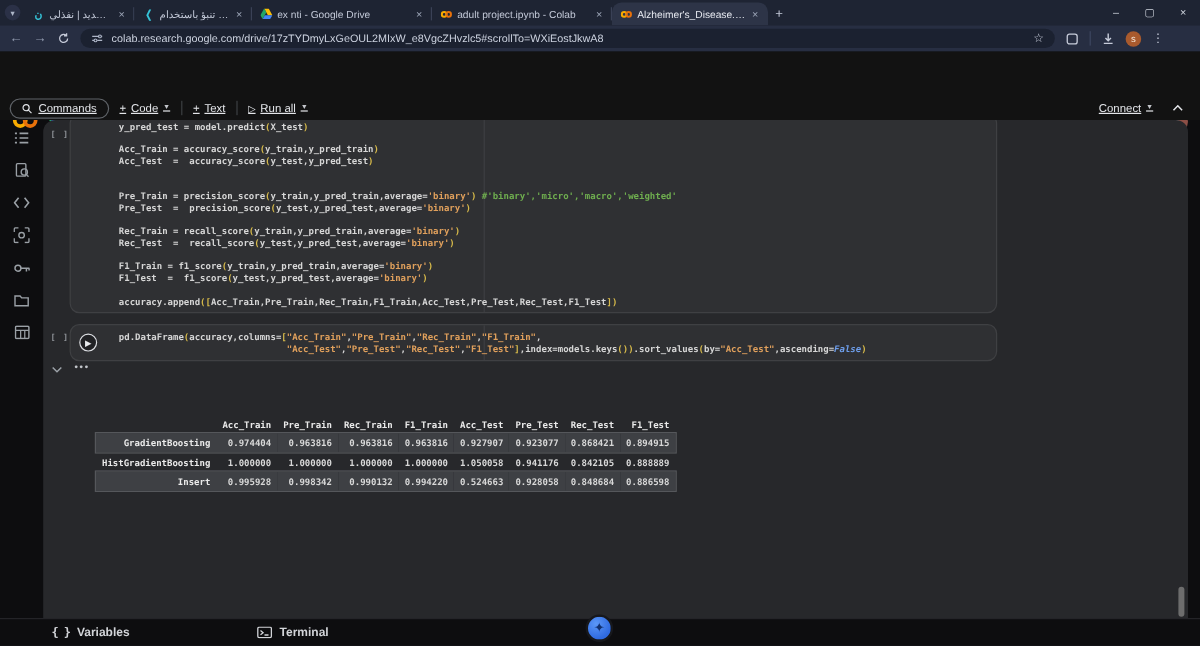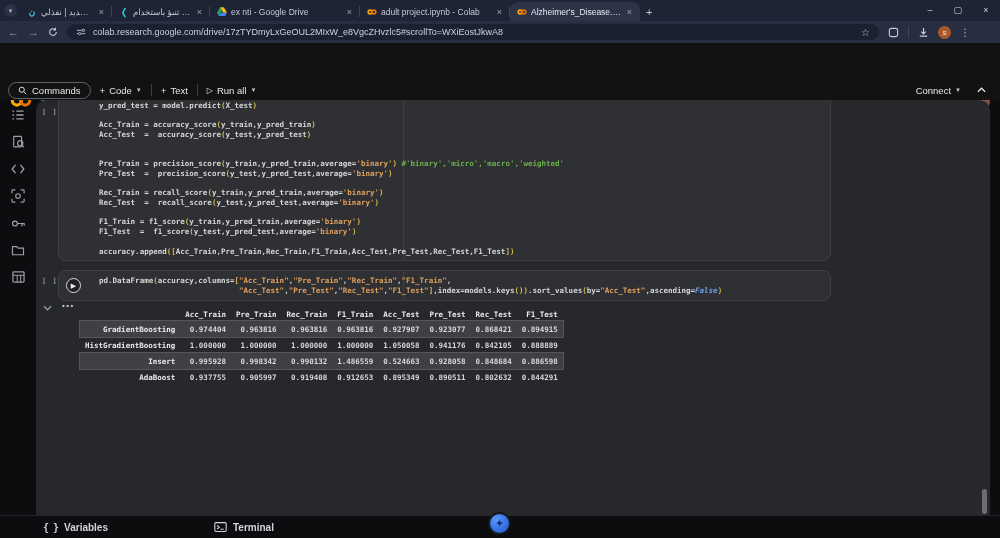--- a/index.html
+++ b/index.html
@@ -38,21 +38,21 @@
   .title-row { position:absolute; left:40px; top:48px; display:flex; align-items:center; gap:6px; }
   .nb-title { color:#e8eaed; font-size:11.5px; }
   .hic { color:#c3c6cb; font-size:10px; }
   .menubar { position:absolute; left:38px; top:65px; display:flex; gap:13px; }
   .menubar span { color:#e4e6ea; font-size:10.5px; }
   .hdr-right { position:absolute; right:10px; top:50px; display:flex; align-items:center; gap:14px; }
   .share-btn { height:17px; background:#2f6de0; border-radius:9px; color:#fff; font-size:9.5px; display:flex; align-items:center; gap:5px; padding:0 9px; }
   .avatar-md { width:17px; height:17px; border-radius:50%; background:#8c4f46; color:#f2e4e1; font-size:9.5px; display:flex; align-items:center; justify-content:center; }
 
   
-  .toolbar { position:absolute; left:0; top:80px; right:0; height:20px; background:#121212; display:flex; align-items:center; padding:0 14px 0 8px; gap:9px; color:#e4e6ea; font-size:9.5px; }
+  .toolbar { position:absolute; left:0; top:80px; right:0; height:20px; background:#121212; display:flex; align-items:center; padding:0 14px 0 8px; gap:9px; color:#e4e6ea; font-size:9.5px;text-decoration:underline; }
   .cmd-pill { display:flex; align-items:center; gap:5px; border:1px solid #5f6368; border-radius:10px; padding:2px 9px; }
   .tb-btn { display:flex; align-items:center; gap:4px; }
   .tb-caret { font-size:6px; color:#c3c6cb; }
   .tb-div { width:1px; height:12px; background:#3c4043; }
   .tb-right { margin-left:auto; display:flex; align-items:center; gap:16px; }
 
   
   .sidebar { position:absolute; left:0; top:100px; width:36px; bottom:23px; display:flex; flex-direction:column; align-items:center; padding-top:7px; }
   .side-ic { height:16px; margin-bottom:11px; color:#9aa0a6; display:flex; align-items:center; justify-content:center; font-size:11px; }
 
@@ -62,21 +62,21 @@
   .cell { position:absolute; left:22px; width:773px; background:#2f3033; border:1px solid #3f4043; border-radius:8px; overflow:hidden; }
   .ruler { position:absolute; top:0; bottom:0; left:344px; width:1px; background:#3e3f42; }
   .code { position:relative; margin:0; padding:5px 8px 5px 40px; font:bold 7.5px/9.7px "DejaVu Sans Mono",monospace; color:#d6d6d6; white-space:pre; }
   .str { color:#e0a05c;margin-top:44px; } .com { color:#6fae4f; } .kw { color:#6e9eeb;font-style:italic; } .brk { color:#d7ba4a; }
   .runbtn { position:absolute; left:7px; top:7px; width:15px; height:15px; border-radius:50%; border:1px solid #dadce0; display:flex; align-items:center; justify-content:center; color:#e8eaed; font-size:7px; background:#202124; }
   .out-dots { position:absolute; left:26px; top:201px; color:#c2c5ca; font-size:8px; letter-spacing:1.5px; font-weight:bold; }
   .out-chev { position:absolute; left:7px; top:205px; color:#9aa0a6; }
 
   
   .df-wrap { position:absolute; left:44px; top:207px; }
-  table.df { border-collapse:collapse; font:bold 7.5px "DejaVu Sans Mono",monospace; color:#d8d8d8; table-layout:fixed; }
+  table.df { border-collapse:collapse; font:bold 7.5px "DejaVu Sans Mono",monospace; color:#d8d8d8; table-layout:fixed;margin-top:40px; }
   table.df th, table.df td { text-align:right; padding:0 5px; height:16px; font-weight:bold; }
   table.df thead th { color:#eaeaea; height:14px; }
   table.df .idx { color:#eaeaea; width:88px;text-align:right; }
   table.df col.vcol { width:40px; }
   tr.hl { background:#3e4044; outline:1px solid #55575b; }
 
   .scroll-thumb { position:absolute; right:3px; top:389px; width:5px; height:25px; border-radius:3px; background:#6d6d6d; }
 
   
   .statusbar { position:absolute; left:0; bottom:0; right:0; height:23px; background:#0d0d0f; border-top:1px solid #242428; display:flex; align-items:center; padding-left:43px; color:#d2d4d8; font-size:10px; font-weight:bold; }
@@ -386,37 +386,26 @@
             <td>1.050058</td>
             <td>0.941176</td>
             <td>0.842105</td>
             <td>0.888889</td>
           </tr>
           <tr class="hl">
             <td class="idx">Insert</td>
             <td>0.995928</td>
             <td>0.998342</td>
             <td>0.990132</td>
-            <td>1.486559</td>
+            <td>0.994220</td>
             <td>0.524663</td>
             <td>0.928058</td>
             <td>0.848684</td>
             <td>0.886598</td>
           </tr>
-          <tr>
-            <td class="idx">AdaBoost</td>
-            <td>0.937755</td>
-            <td>0.905997</td>
-            <td>0.919408</td>
-            <td>0.912653</td>
-            <td>0.895349</td>
-            <td>0.890511</td>
-            <td>0.802632</td>
-            <td>0.844291</td>
-          </tr>
         </tbody>
       </table>
   </div>
 
   <div class="scroll-thumb"></div>
 </div>
 
 <div class="statusbar">
   <div class="sb-item">
     <span class="braces">{ }</span>

